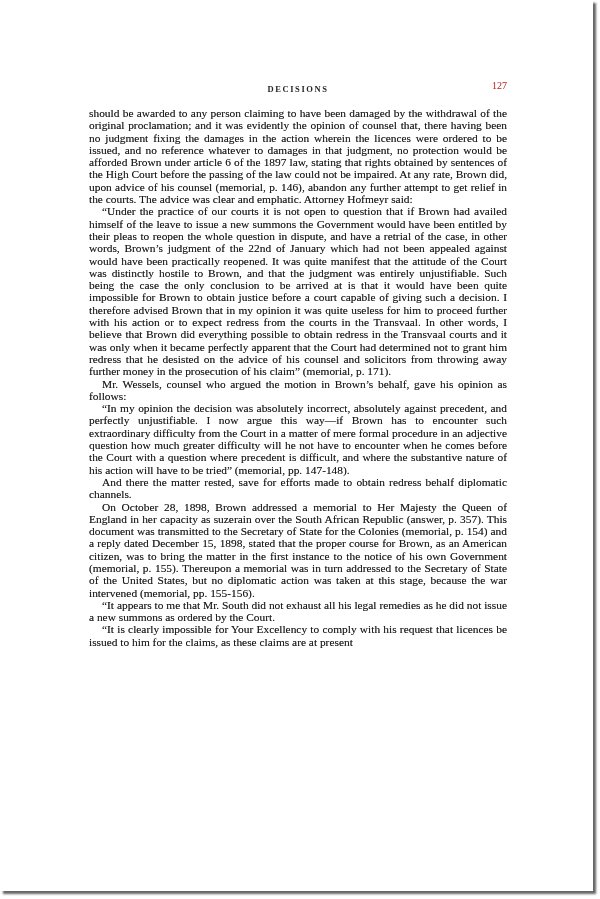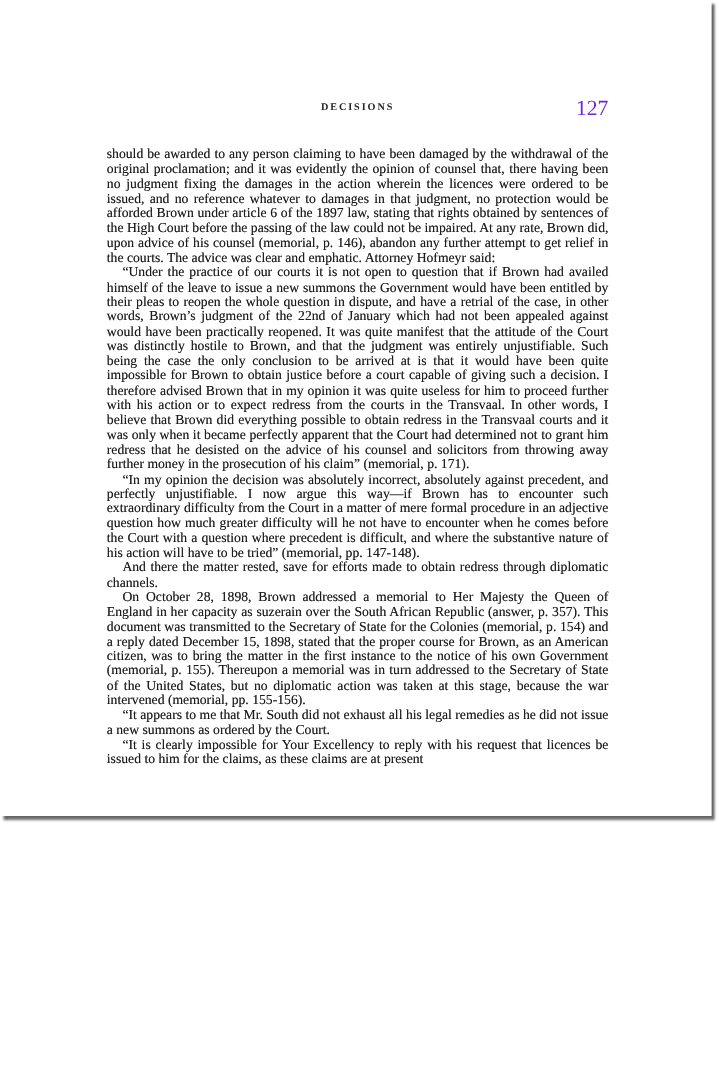--- a/index.html
+++ b/index.html
@@ -12,21 +12,21 @@
     height: 899px;
     position: relative;
     overflow: hidden;
     font-family: "Liberation Serif", serif;
   }
   .page {
     position: absolute;
     top: 0;
     left: 0;
     width: 593px;
-    height: 680px;
+    height: 891px;
     background: #ffffff;
     box-shadow: 3px 3px 2px rgba(75, 75, 75, 0.85);
   }
   .content {
     position: absolute;
     left: 89px;
     top: 84px;
     width: 418px;
   }
   .header-row {
@@ -38,26 +38,26 @@
     text-align: center;
     font-size: 8.5px;
     letter-spacing: 1.6px;
     font-weight: bold;
     color: #262626;
   }
   .page-number {
     position: absolute;
     right: 0;
     top: -4px;
-    font-size: 18px;
-    color: #6d28d9;
+    font-size: 10px;
+    color: #b91c1c;
     font-family: Liberation Serif, serif;
   }
   .body-text {
-    margin-top: 24px;
+    margin-top: 8px;
     font-size: 11.4px;
     line-height: 12.3px;
     text-align: justify;
     color: #1b1b1b;
     text-shadow: 0 0 0.3px rgba(20, 20, 20, 0.55);
   }
   .body-text p {
     margin: 0;
     padding: 0;
   }
@@ -70,20 +70,21 @@
 
 <div class="page">
   <div class="content">
     <div class="header-row">
       <span class="running-title">DECISIONS</span>
       <span class="page-number">127</span>
     </div>
     <div class="body-text">
         <p>should be awarded to any person claiming to have been damaged by the withdrawal of the original proclamation; and it was evidently the opinion of counsel that, there having been no judgment fixing the damages in the action wherein the licences were ordered to be issued, and no reference whatever to damages in that judgment, no protection would be afforded Brown under article 6 of the 1897 law, stating that rights obtained by sentences of the High Court before the passing of the law could not be impaired. At any rate, Brown did, upon advice of his counsel (memorial, p. 146), abandon any further attempt to get relief in the courts. The advice was clear and emphatic. Attorney Hofmeyr said:</p>
         <p class="indent">“Under the practice of our courts it is not open to question that if Brown had availed himself of the leave to issue a new summons the Government would have been entitled by their pleas to reopen the whole question in dispute, and have a retrial of the case, in other words, Brown’s judgment of the 22nd of January which had not been appealed against would have been practically reopened. It was quite manifest that the attitude of the Court was distinctly hostile to Brown, and that the judgment was entirely unjustifiable. Such being the case the only conclusion to be arrived at is that it would have been quite impossible for Brown to obtain justice before a court capable of giving such a decision. I therefore advised Brown that in my opinion it was quite useless for him to proceed further with his action or to expect redress from the courts in the Transvaal. In other words, I believe that Brown did everything possible to obtain redress in the Transvaal courts and it was only when it became perfectly apparent that the Court had determined not to grant him redress that he desisted on the advice of his counsel and solicitors from throwing away further money in the prosecution of his claim” (memorial, p. 171).</p>
+        <p class="indent">Mr. Wessels, counsel who argued the motion in Brown’s behalf, gave his opinion as follows:</p>
         <p class="indent">“In my opinion the decision was absolutely incorrect, absolutely against precedent, and perfectly unjustifiable. I now argue this way—if Brown has to encounter such extraordinary difficulty from the Court in a matter of mere formal procedure in an adjective question how much greater difficulty will he not have to encounter when he comes before the Court with a question where precedent is difficult, and where the substantive nature of his action will have to be tried” (memorial, pp. 147-148).</p>
-        <p class="indent">And there the matter rested, save for efforts made to obtain redress through diplomatic channels.</p>
+        <p class="indent">And there the matter rested, save for efforts made to obtain redress behalf diplomatic channels.</p>
         <p class="indent">On October 28, 1898, Brown addressed a memorial to Her Majesty the Queen of England in her capacity as suzerain over the South African Republic (answer, p. 357). This document was transmitted to the Secretary of State for the Colonies (memorial, p. 154) and a reply dated December 15, 1898, stated that the proper course for Brown, as an American citizen, was to bring the matter in the first instance to the notice of his own Government (memorial, p. 155). Thereupon a memorial was in turn addressed to the Secretary of State of the United States, but no diplomatic action was taken at this stage, because the war intervened (memorial, pp. 155-156).</p>
         <p class="indent">“It appears to me that Mr. South did not exhaust all his legal remedies as he did not issue a new summons as ordered by the Court.</p>
-        <p class="indent">“It is clearly impossible for Your Excellency to reply with his request that licences be issued to him for the claims, as these claims are at present</p>
+        <p class="indent">“It is clearly impossible for Your Excellency to comply with his request that licences be issued to him for the claims, as these claims are at present</p>
       </div>
   </div>
 </div>
 
 </body></html>

